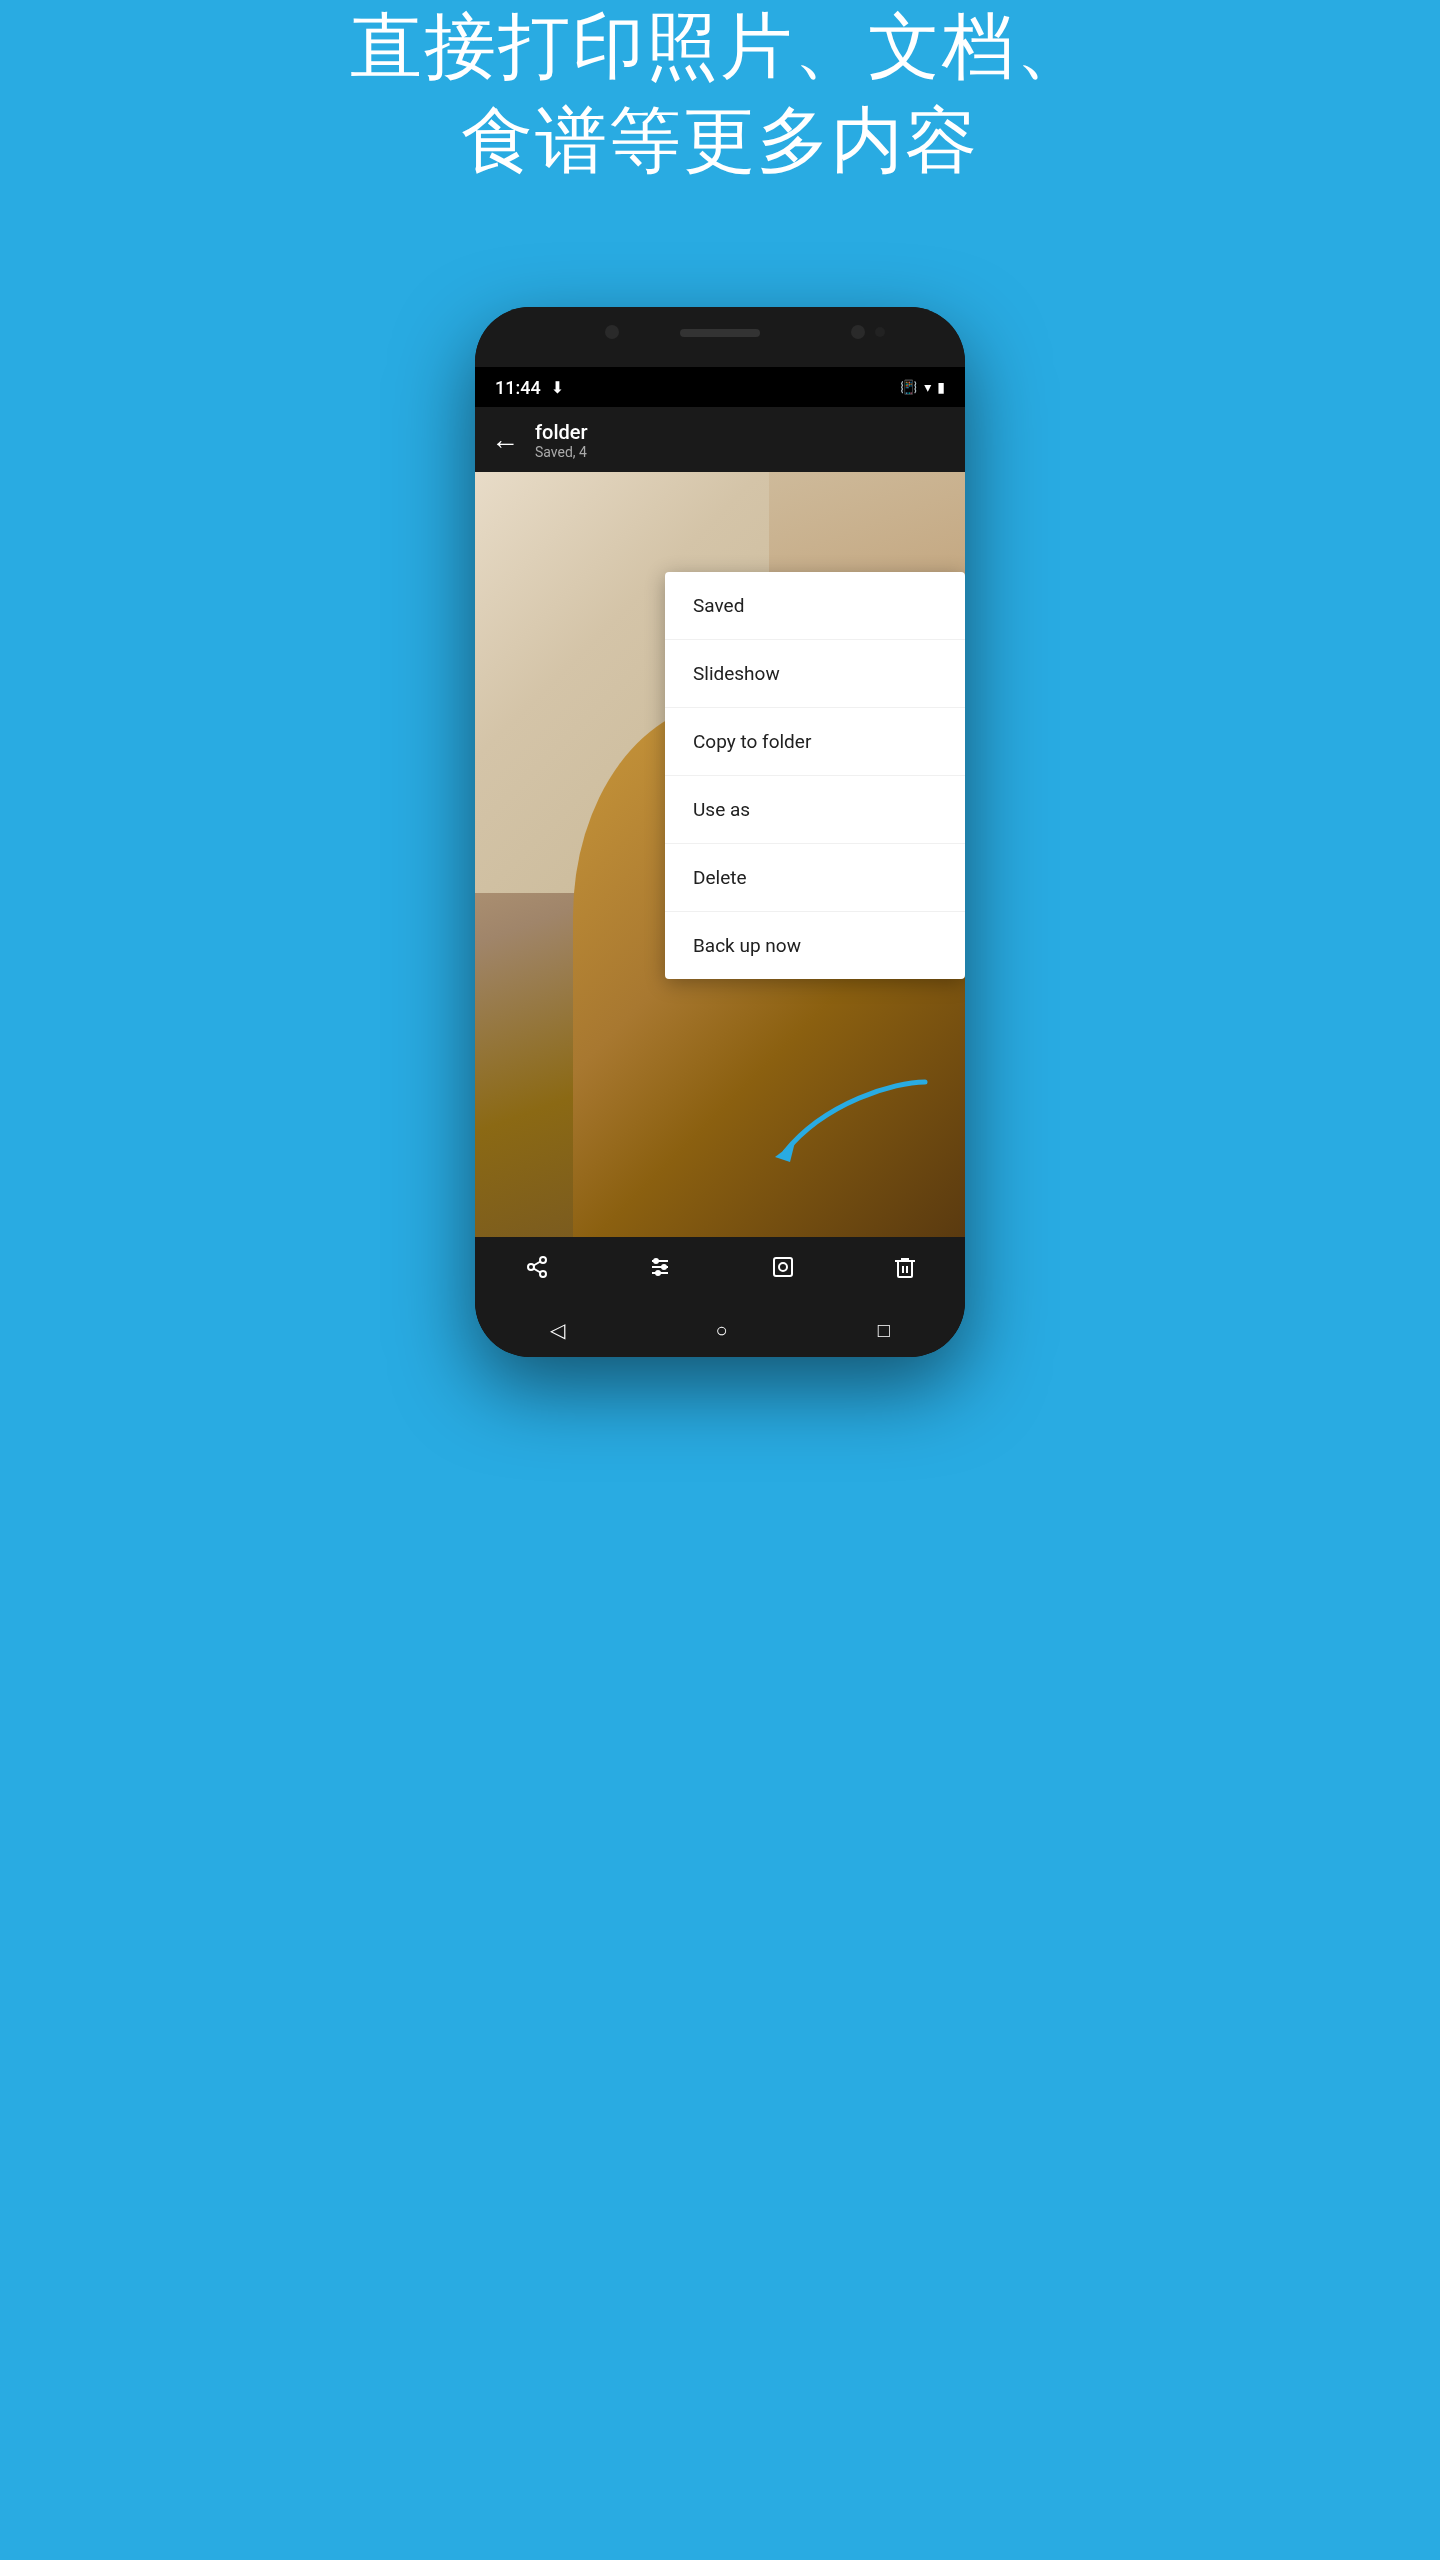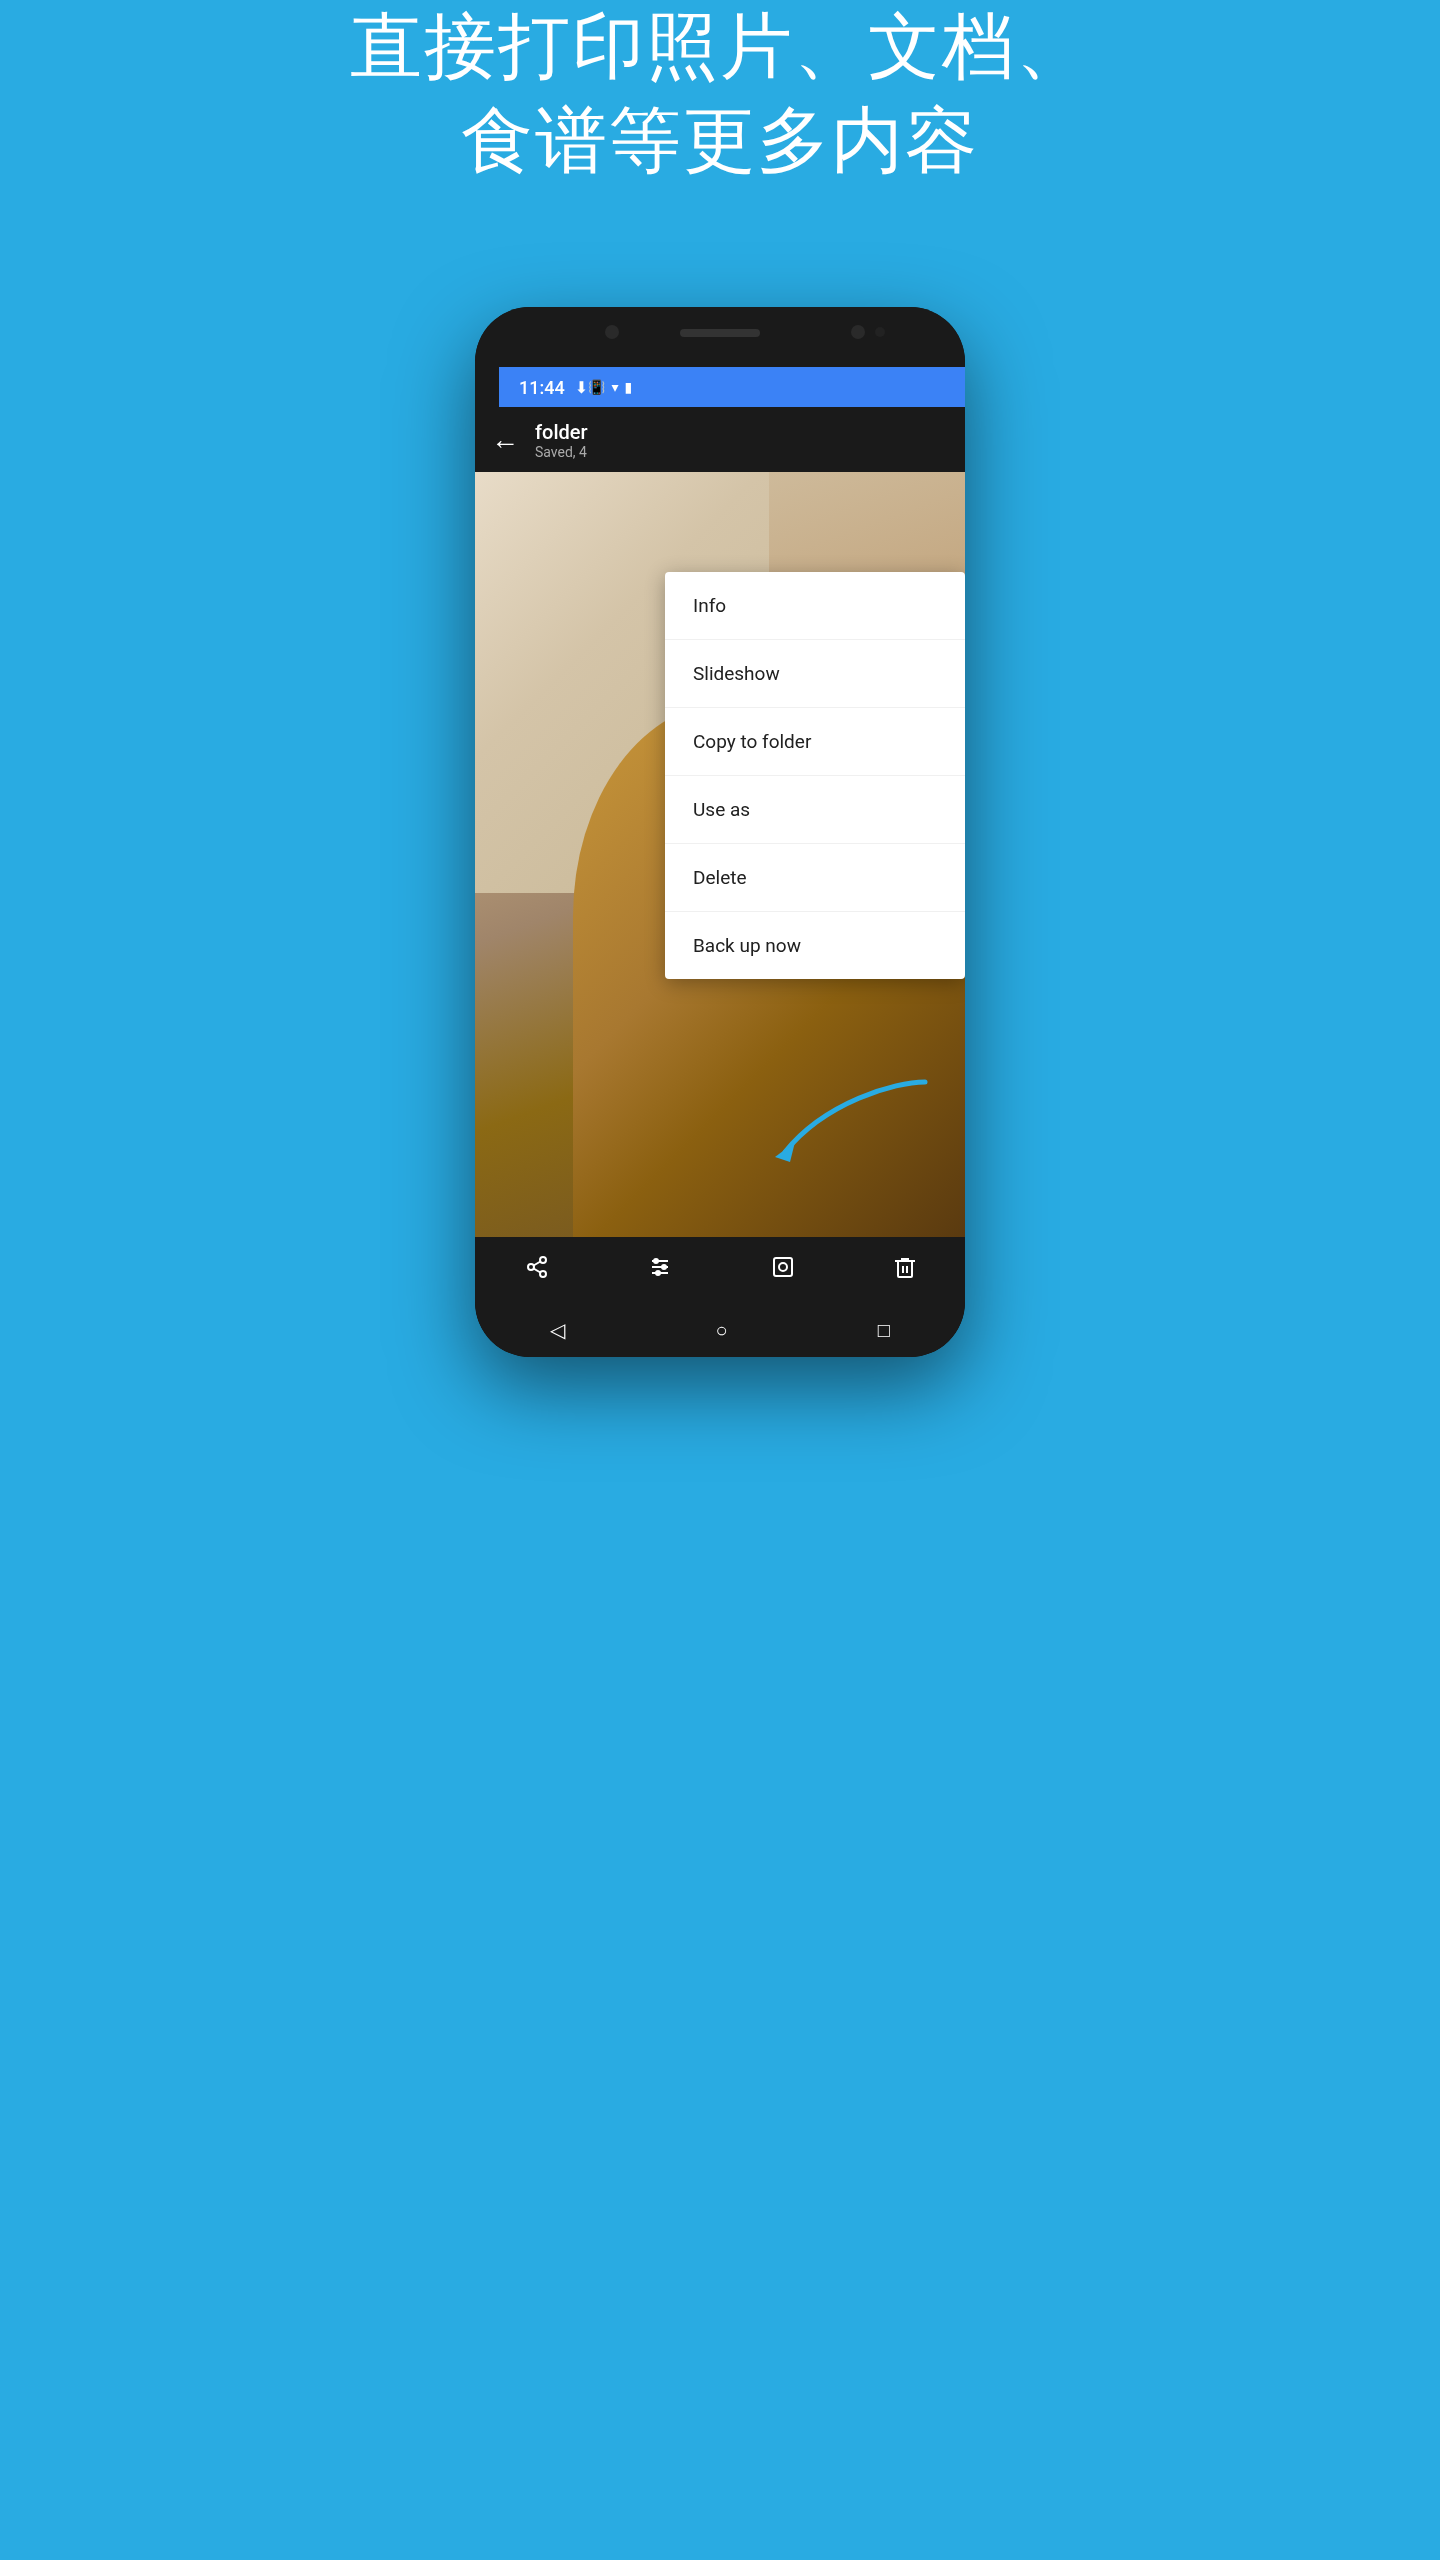--- a/index.html
+++ b/index.html
@@ -93,28 +93,28 @@
       border-radius: 50%;
       position: absolute;
       top: 20px;
       right: 80px;
     }
 
     
     .status-bar {
       width: 100%;
       height: 40px;
-      background: #3b82f6;
-      display: flex;
-      align-items: center;
+      background: #000000;
+      display: flex;
+      align-items: center;
+      justify-content: space-between;
       padding: 0 20px;
       color: white;
       font-size: 18px;
       font-weight: 500;
-      margin-left: 24px;
     }
 
     .status-left {
       display: flex;
       align-items: center;
       gap: 10px;
     }
 
     .status-time {
       font-size: 18px;
@@ -354,21 +354,21 @@
 
         <div class="photo-area">
           <div class="photo-content">
             <div class="photo-child-area"></div>
             <div class="photo-dog-area"></div>
           </div>
         </div>
 
         <div class="context-menu">
           <div class="menu-item">
-            <span>Info</span>
+            <span>Saved</span>
           </div>
           <div class="menu-item">
             <span>Slideshow</span>
           </div>
           <div class="menu-item">
             <span>Copy to folder</span>
           </div>
           <div class="menu-item">
             <span>Use as</span>
           </div>

